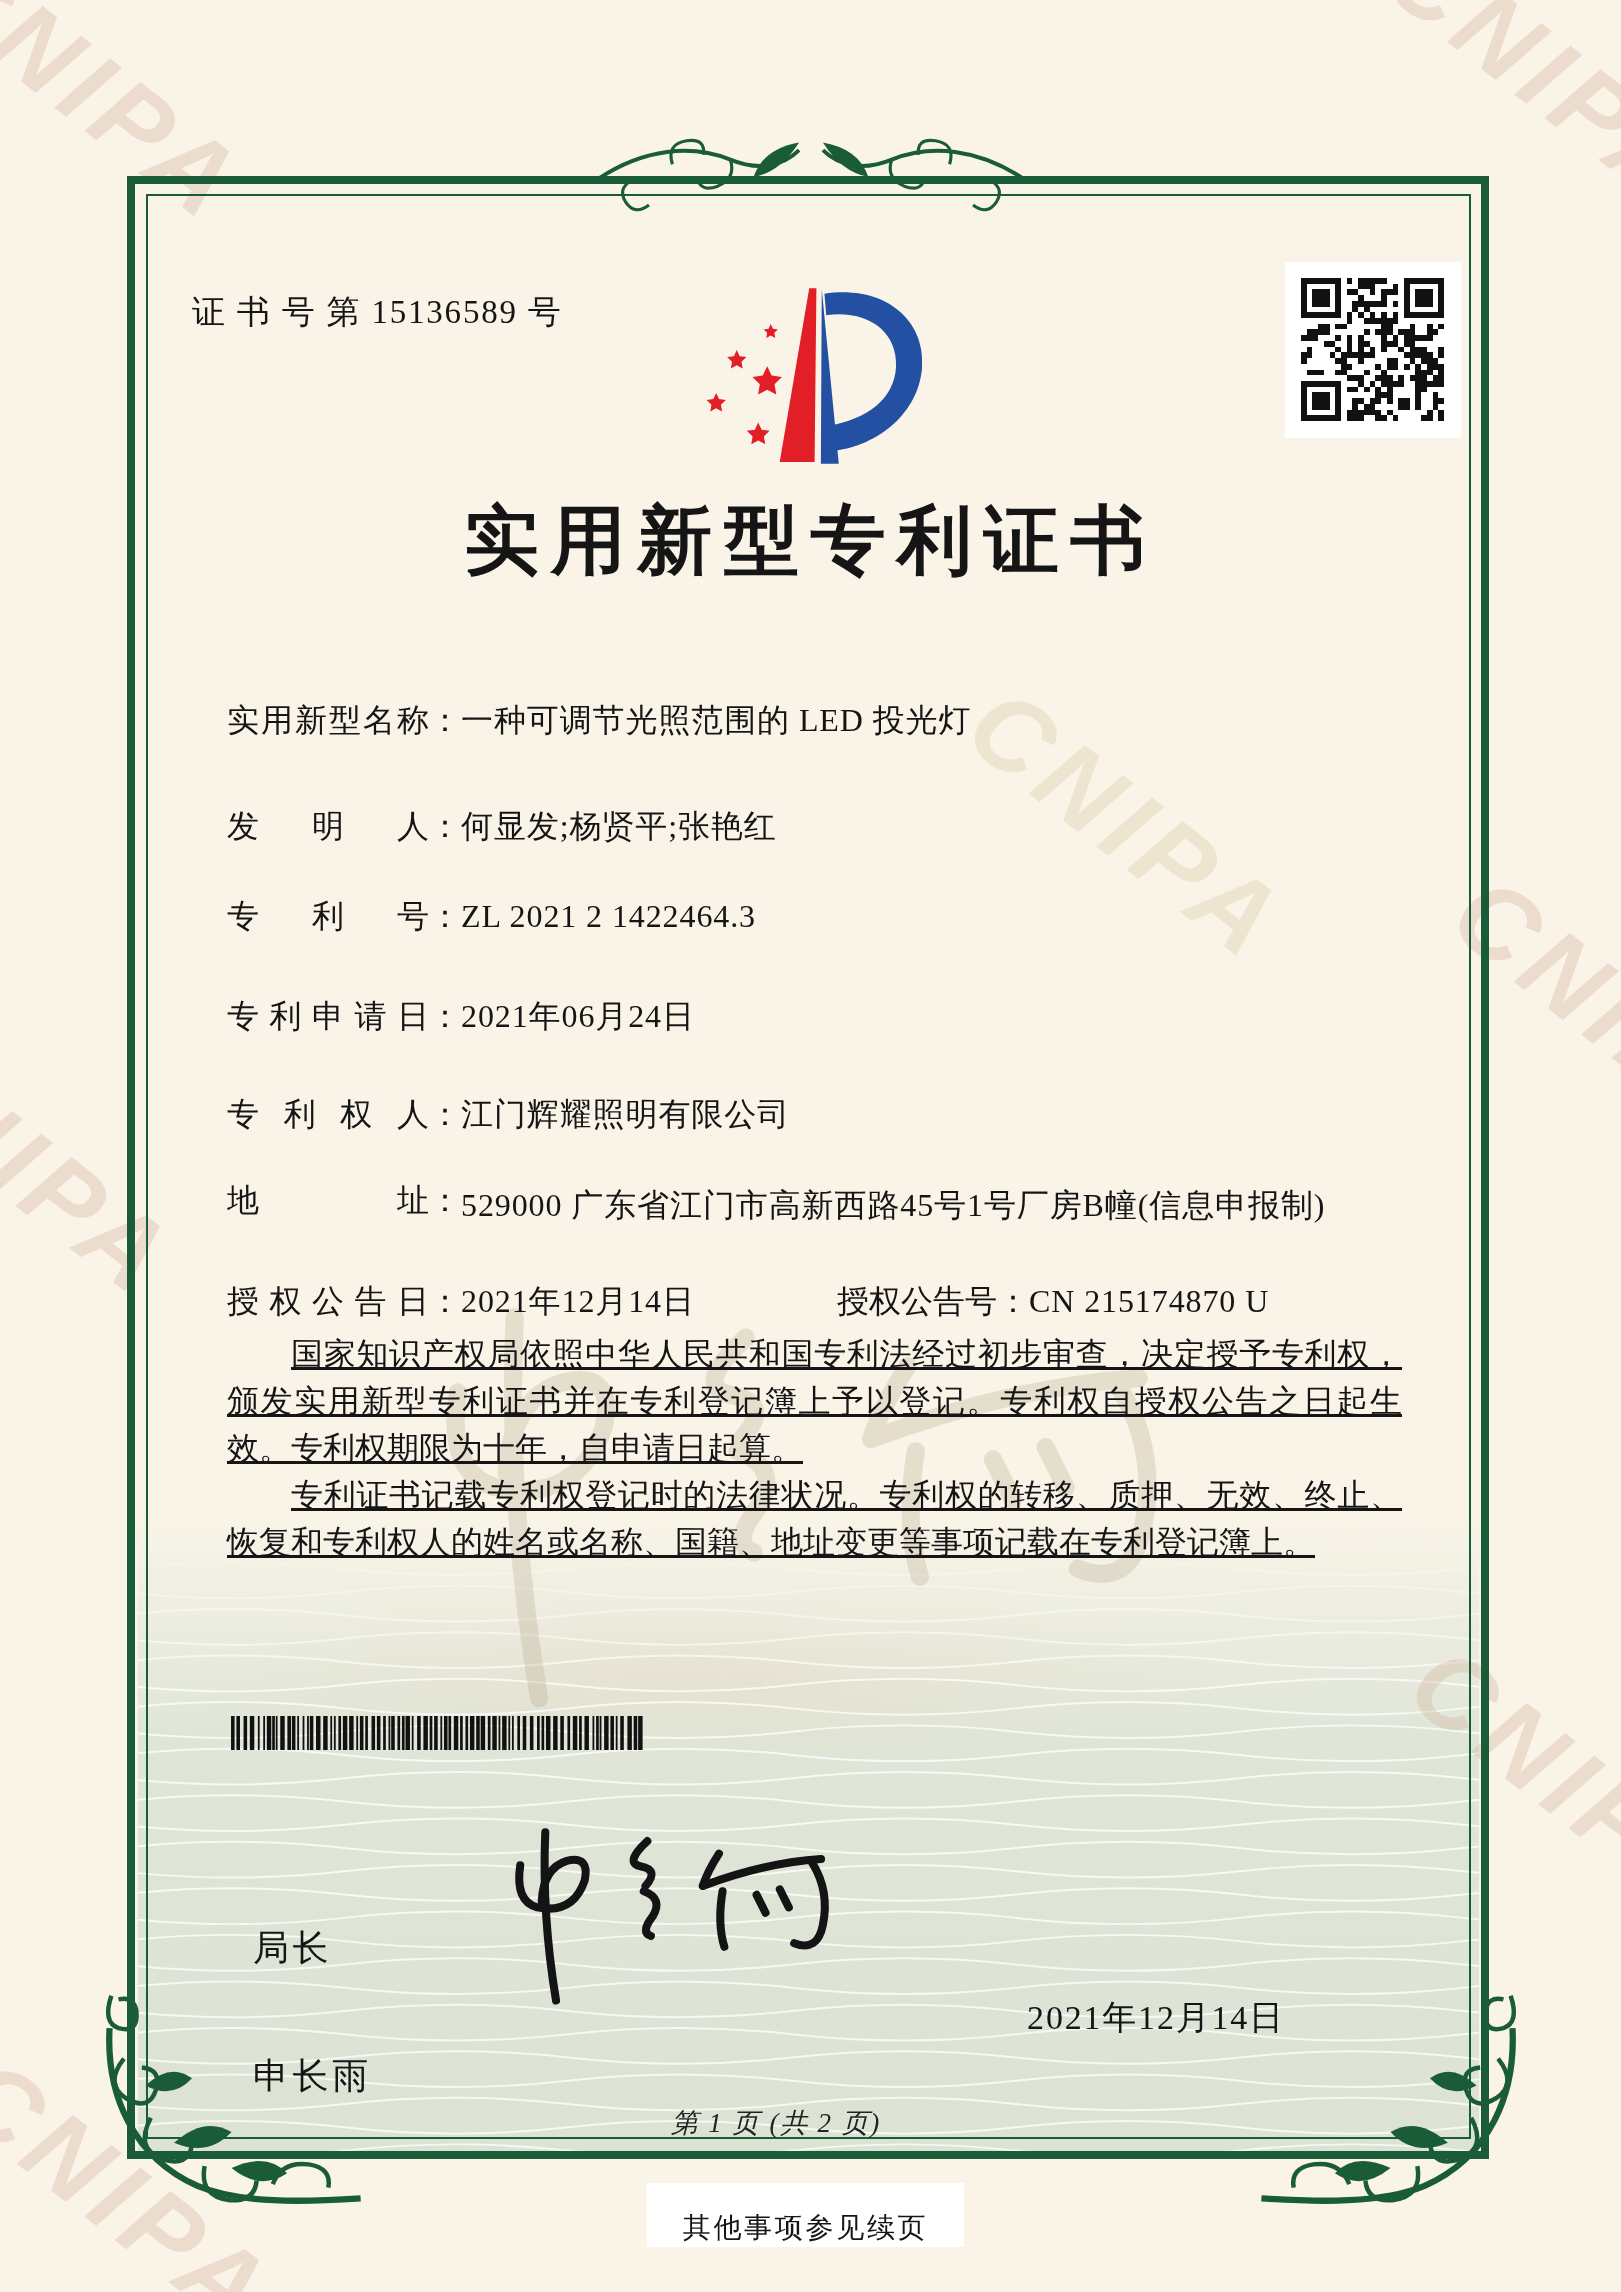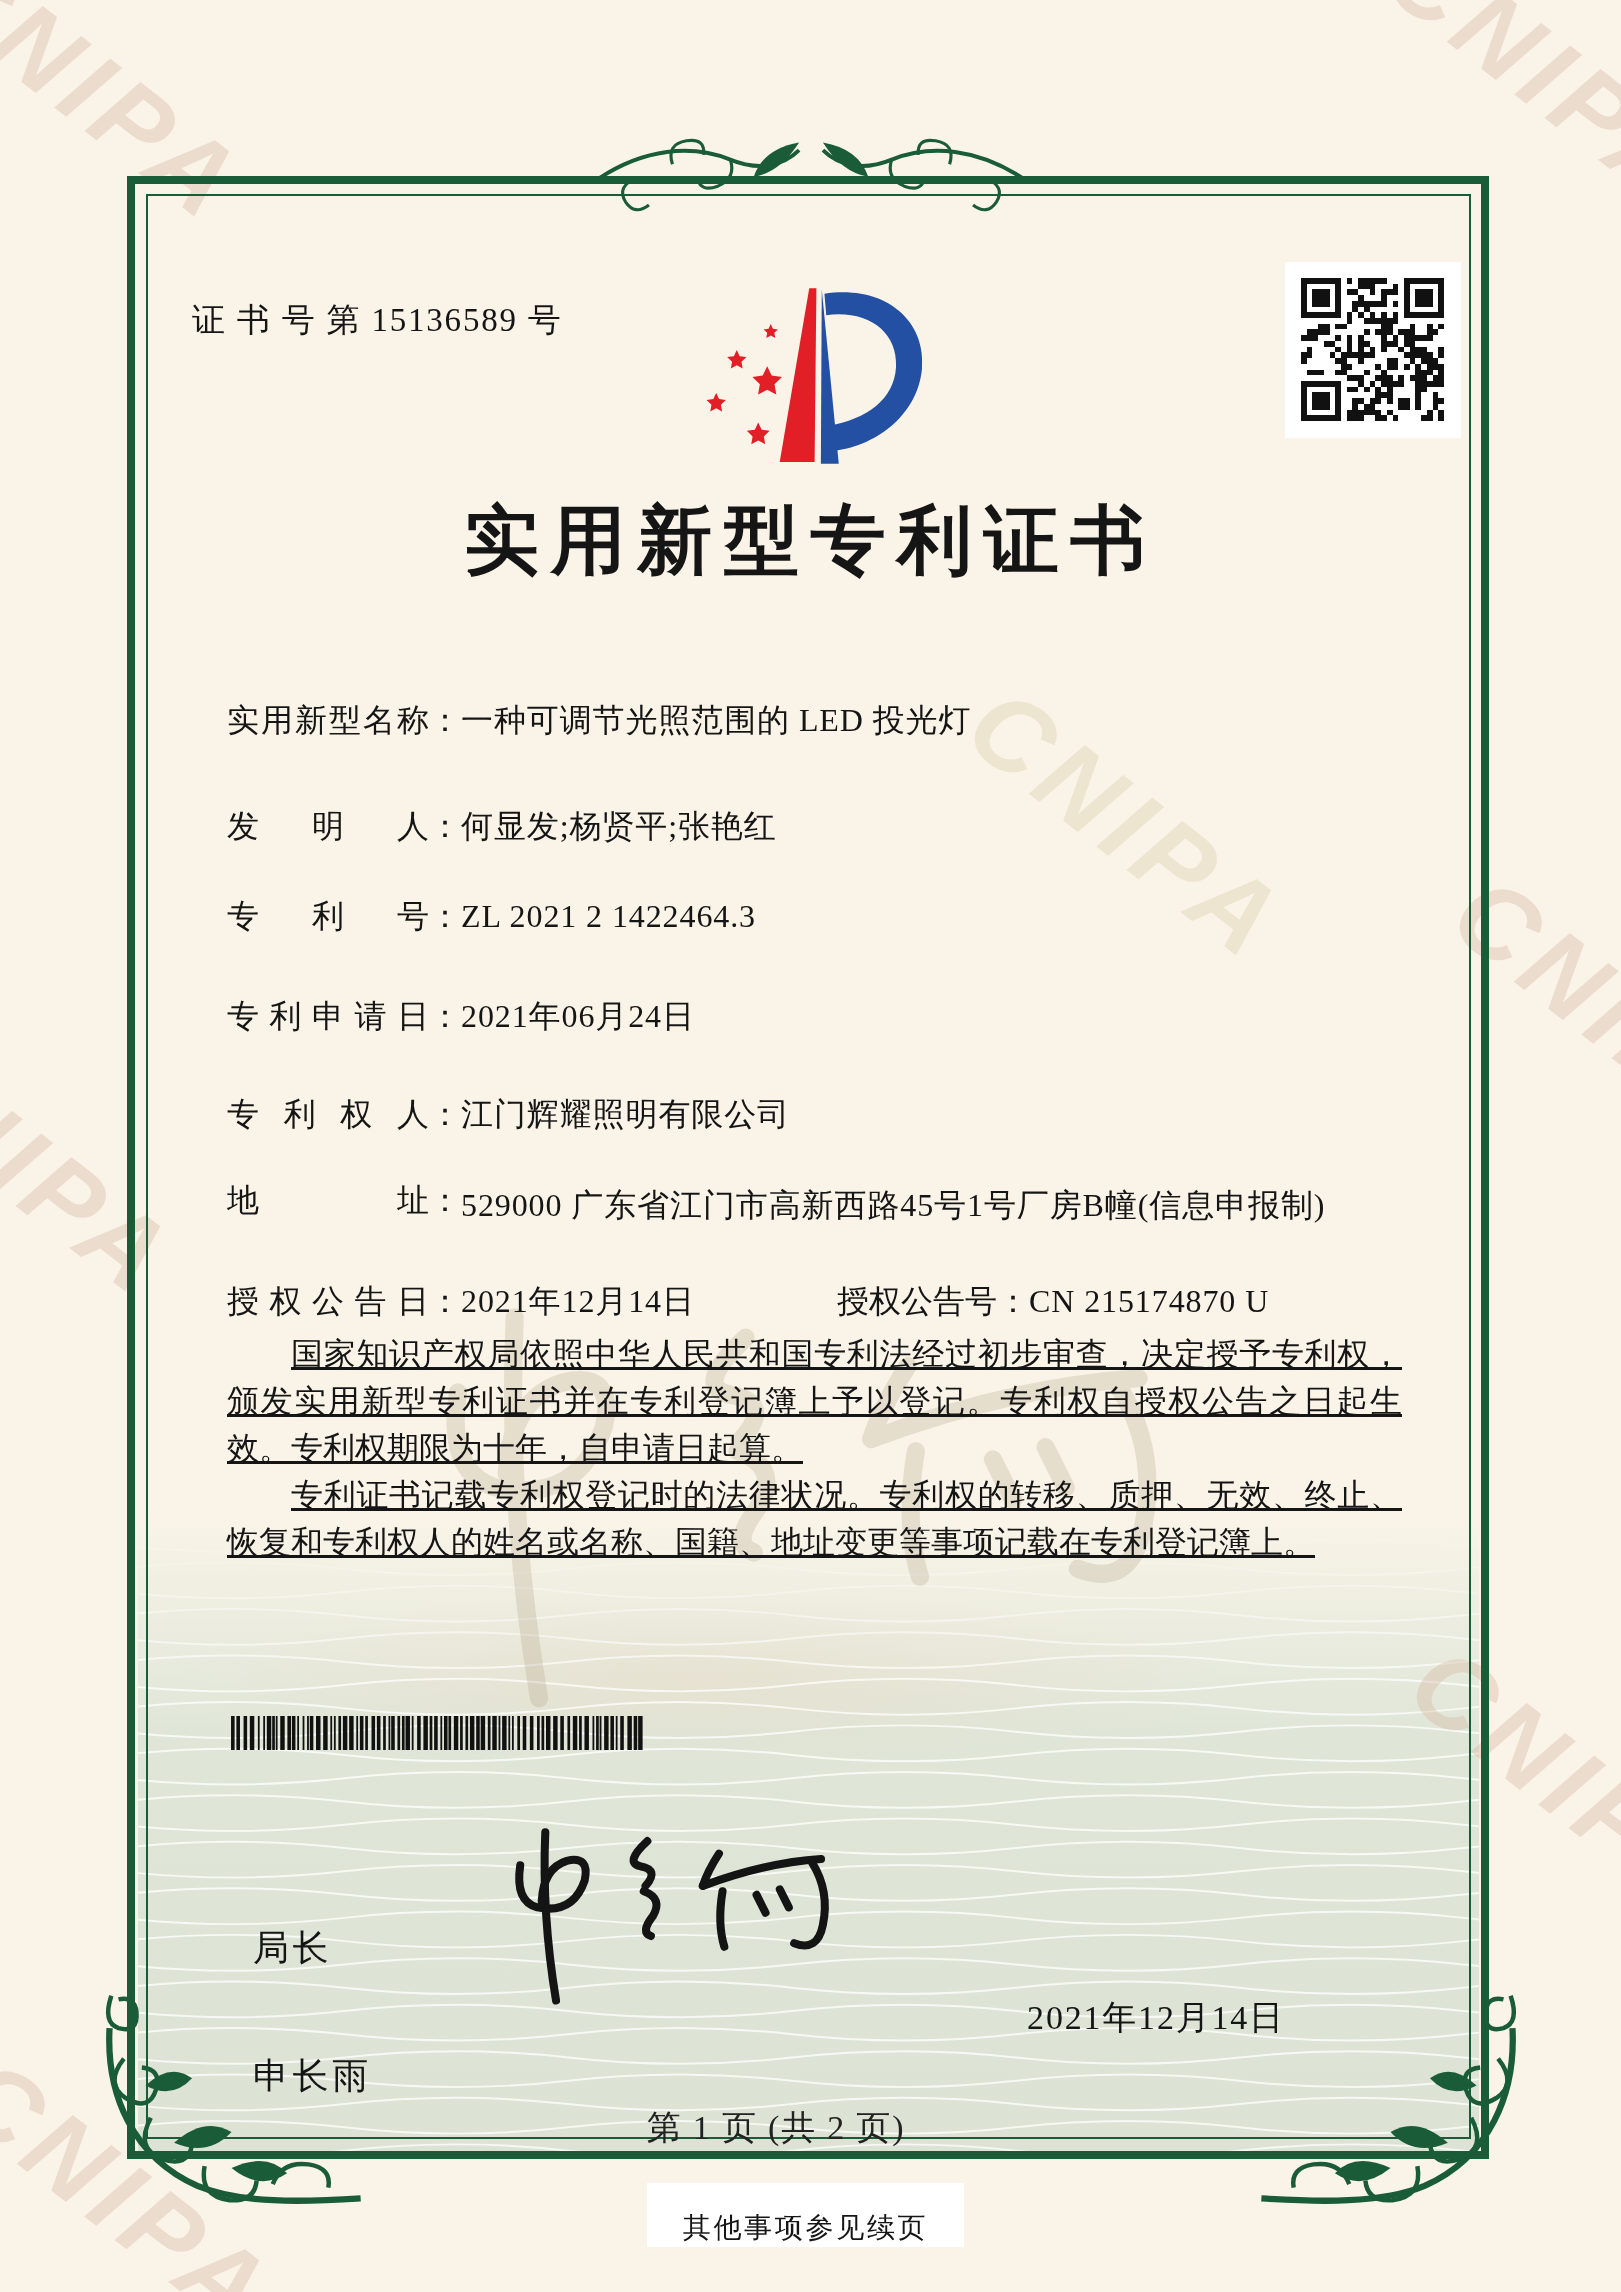--- a/index.html
+++ b/index.html
@@ -32,42 +32,42 @@
     background:
       radial-gradient(56% 20% at 42% 26%, rgba(236,210,188,.30), rgba(236,210,188,0) 70%),
       linear-gradient(180deg, rgba(223,230,216,0) 0%, rgba(223,230,216,.45) 14%, #dfe6d8 34%, #dce3d4 100%);
   }
   .waves-band svg{
     -webkit-mask-image:linear-gradient(180deg, transparent 0, #000 170px);
     mask-image:linear-gradient(180deg, transparent 0, #000 170px);
   }
   
   .content{position:absolute; inset:0; z-index:6;}
-  .cert-no{position:absolute; left:192px; top:290px; font-size:33px; letter-spacing:1.8px;margin-top:8px;}
+  .cert-no{position:absolute; left:192px; top:290px; font-size:33px; letter-spacing:1.8px;}
   .logo{position:absolute; left:690px; top:274px; width:251px; height:204px;}
   .qr-box{position:absolute; left:1285px; top:262px; width:176px; height:176px; background:#fff;}
   .qr-box svg{position:absolute; left:16px; top:16px;}
   .cert-title{position:absolute; left:0; top:491px; width:1621px; text-align:center;
     font-size:75px; font-weight:bold; letter-spacing:11.6px;}
   .field-row{position:absolute; left:227px; font-size:32px; white-space:nowrap; line-height:1.25;}
   .field-label{display:inline-block; width:202px; text-align:justify; text-align-last:justify; vertical-align:top;}
   .field-colon{display:inline-block; vertical-align:top;}
   .field-value{display:inline-block; vertical-align:top; letter-spacing:0.9px;}
   .row-address .field-value{white-space:normal; width:954px; line-height:1.6;}
   .grant-no-group{position:absolute; left:610px; top:0; white-space:nowrap;}
   .grant-no-group .field-label{width:auto; text-align:right; text-align-last:auto;}
   .paragraphs{position:absolute; left:227px; top:1331px; width:1175px;
     font-size:32px; line-height:47px; text-align:justify;text-decoration:underline;}
   .paragraphs p{margin:0; text-indent:2em;}
   .barcode{position:absolute; left:231px; top:1716px;}
   .signer-title{position:absolute; left:253px; top:1924px; font-size:36px; letter-spacing:3.6px;}
   .signer-name{position:absolute; left:253px; top:2010px; font-size:36px; letter-spacing:3.6px;margin-top:42px;}
   .signature{position:absolute; left:488px; top:1816px; width:376px; height:206px; color:#141414;}
   .issue-date{position:absolute; left:932px; top:1995px; width:448px; text-align:center; font-size:34px; letter-spacing:1.8px;}
-  .page-info{position:absolute; left:552px; top:2105px; width:448px; text-align:center; font-size:34px; letter-spacing:1.8px; color:#222;}
+  .page-info{position:absolute; left:552px; top:2105px; width:448px; text-align:center; font-size:27px; letter-spacing:1.8px; color:#222;font-style:italic;}
   .note-box{position:absolute; left:647px; top:2183px; width:317px; height:64px; background:#ffffff; z-index:6;
     display:flex; align-items:flex-end; justify-content:center;}
   .note-box span{font-size:28px; letter-spacing:2.7px;}
 </style>
 </head>
 <body>
 
 <div class="page">
 
   <svg width="0" height="0" style="position:absolute">

